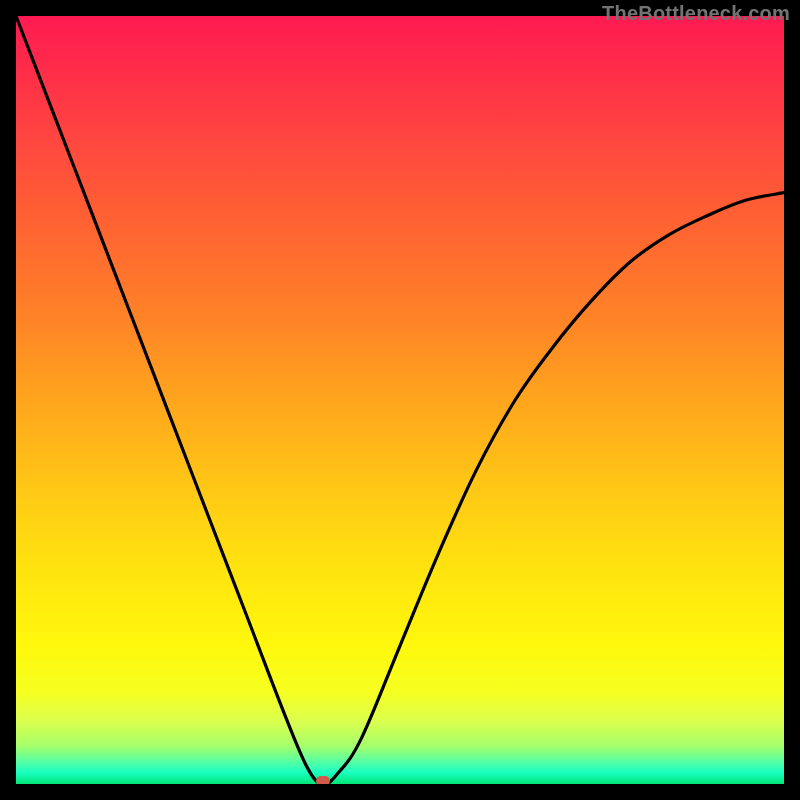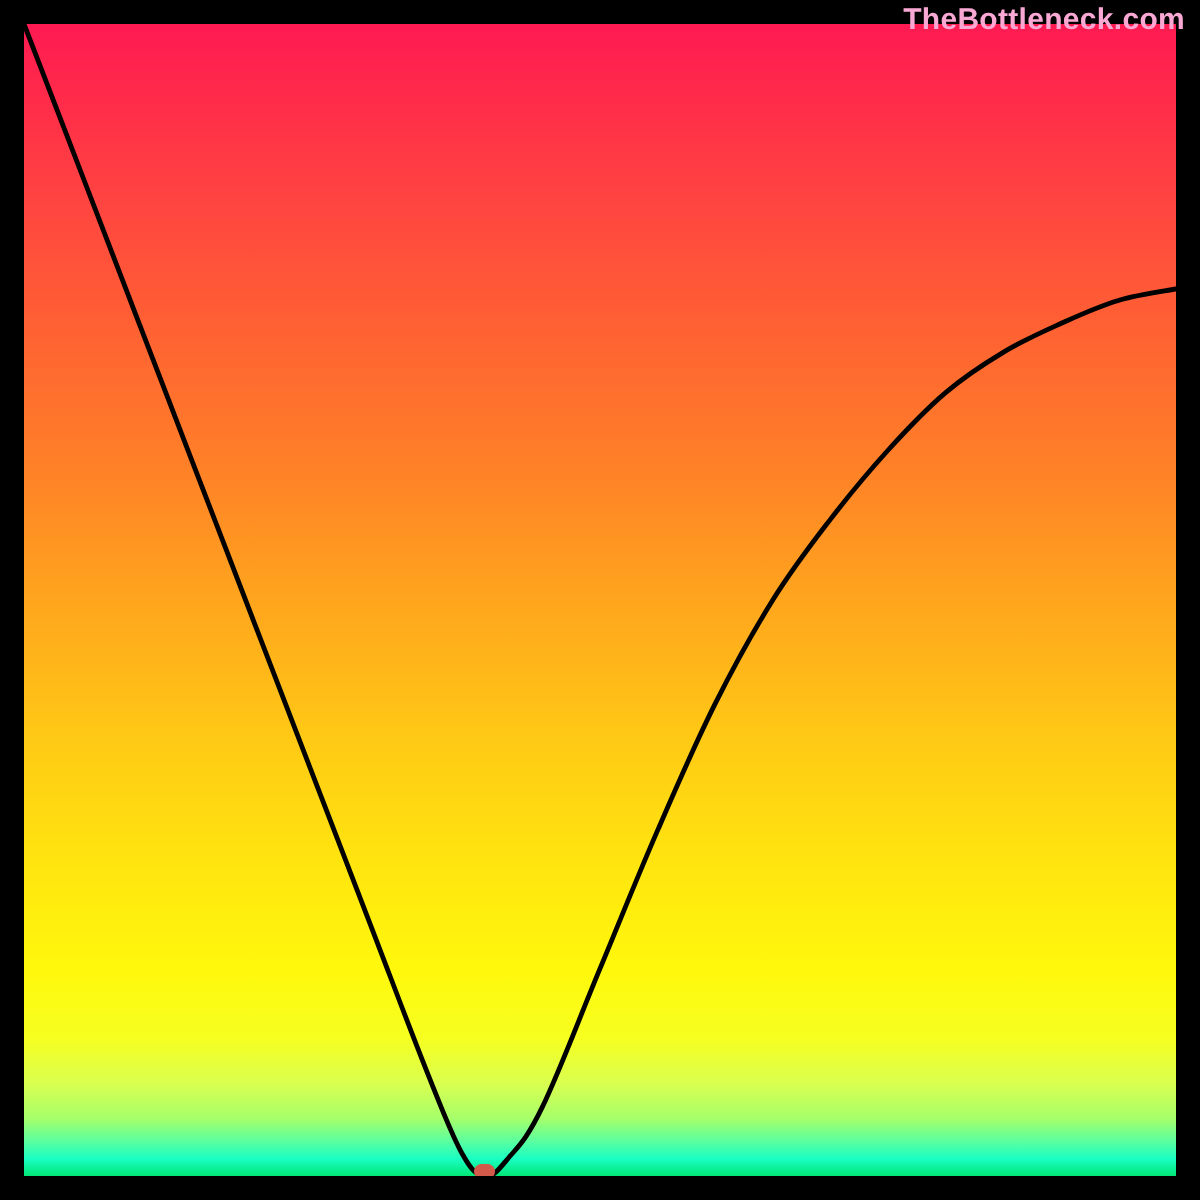--- a/index.html
+++ b/index.html
@@ -59,21 +59,21 @@
     background: #d15a4a;
     transform: translate(-50%, -50%);
   }
 
   .watermark {
     position: absolute;
     top: 2px;
     right: 10px;
     font-size: 20px;
     font-weight: 600;
-    color: #f9a8d4;
+    color: #737373;
     letter-spacing: 0.2px;
   }
 </style>
 </head>
 <body>
 
 <div class="frame">
 
   <div class="plot">
     <div class="gradient-bg"></div>

